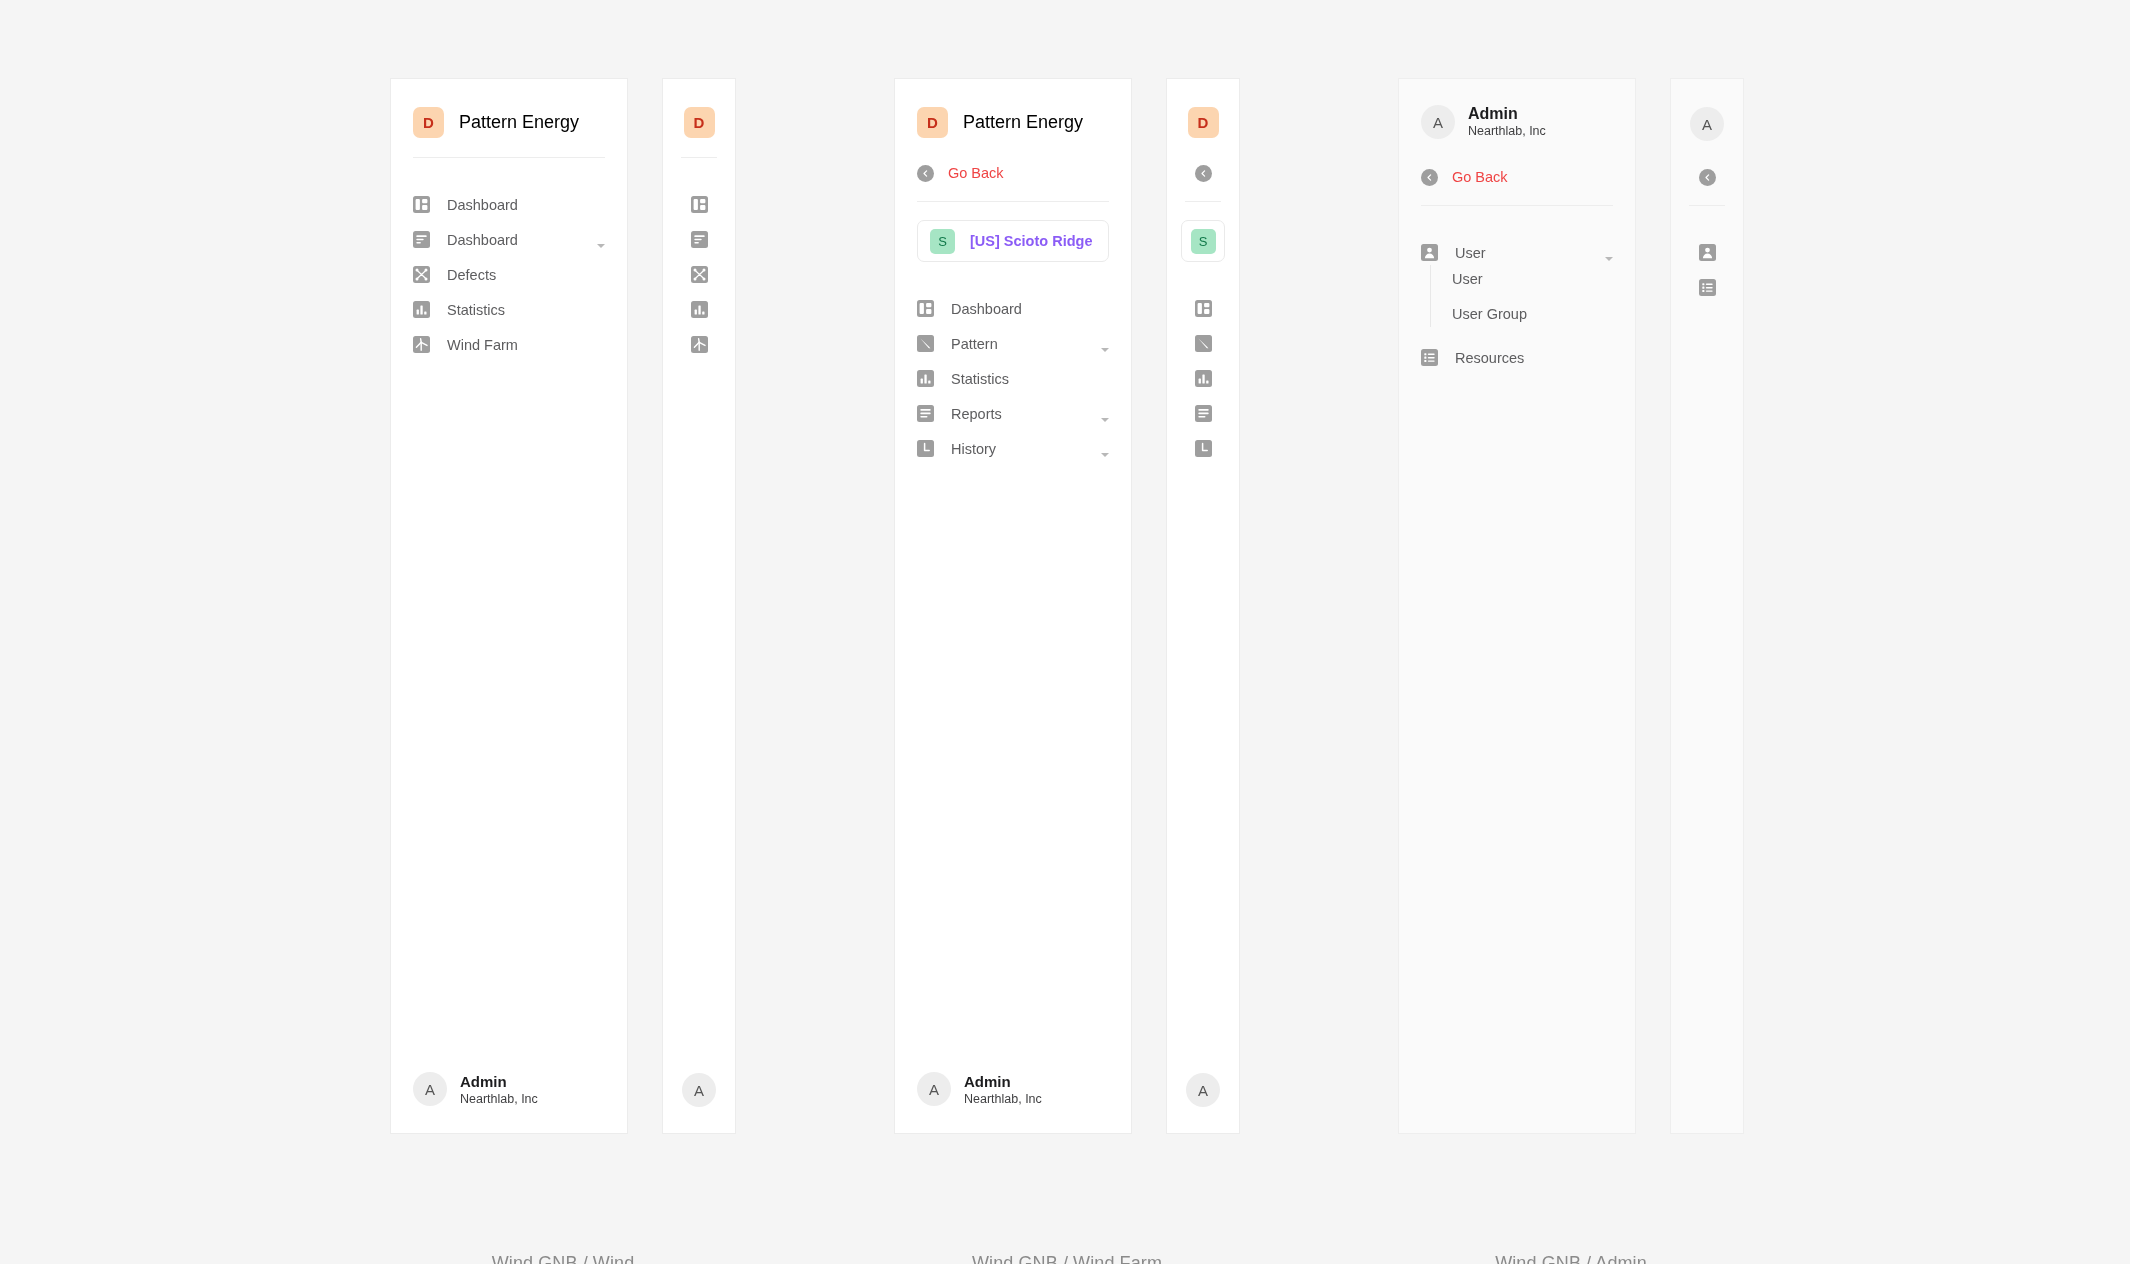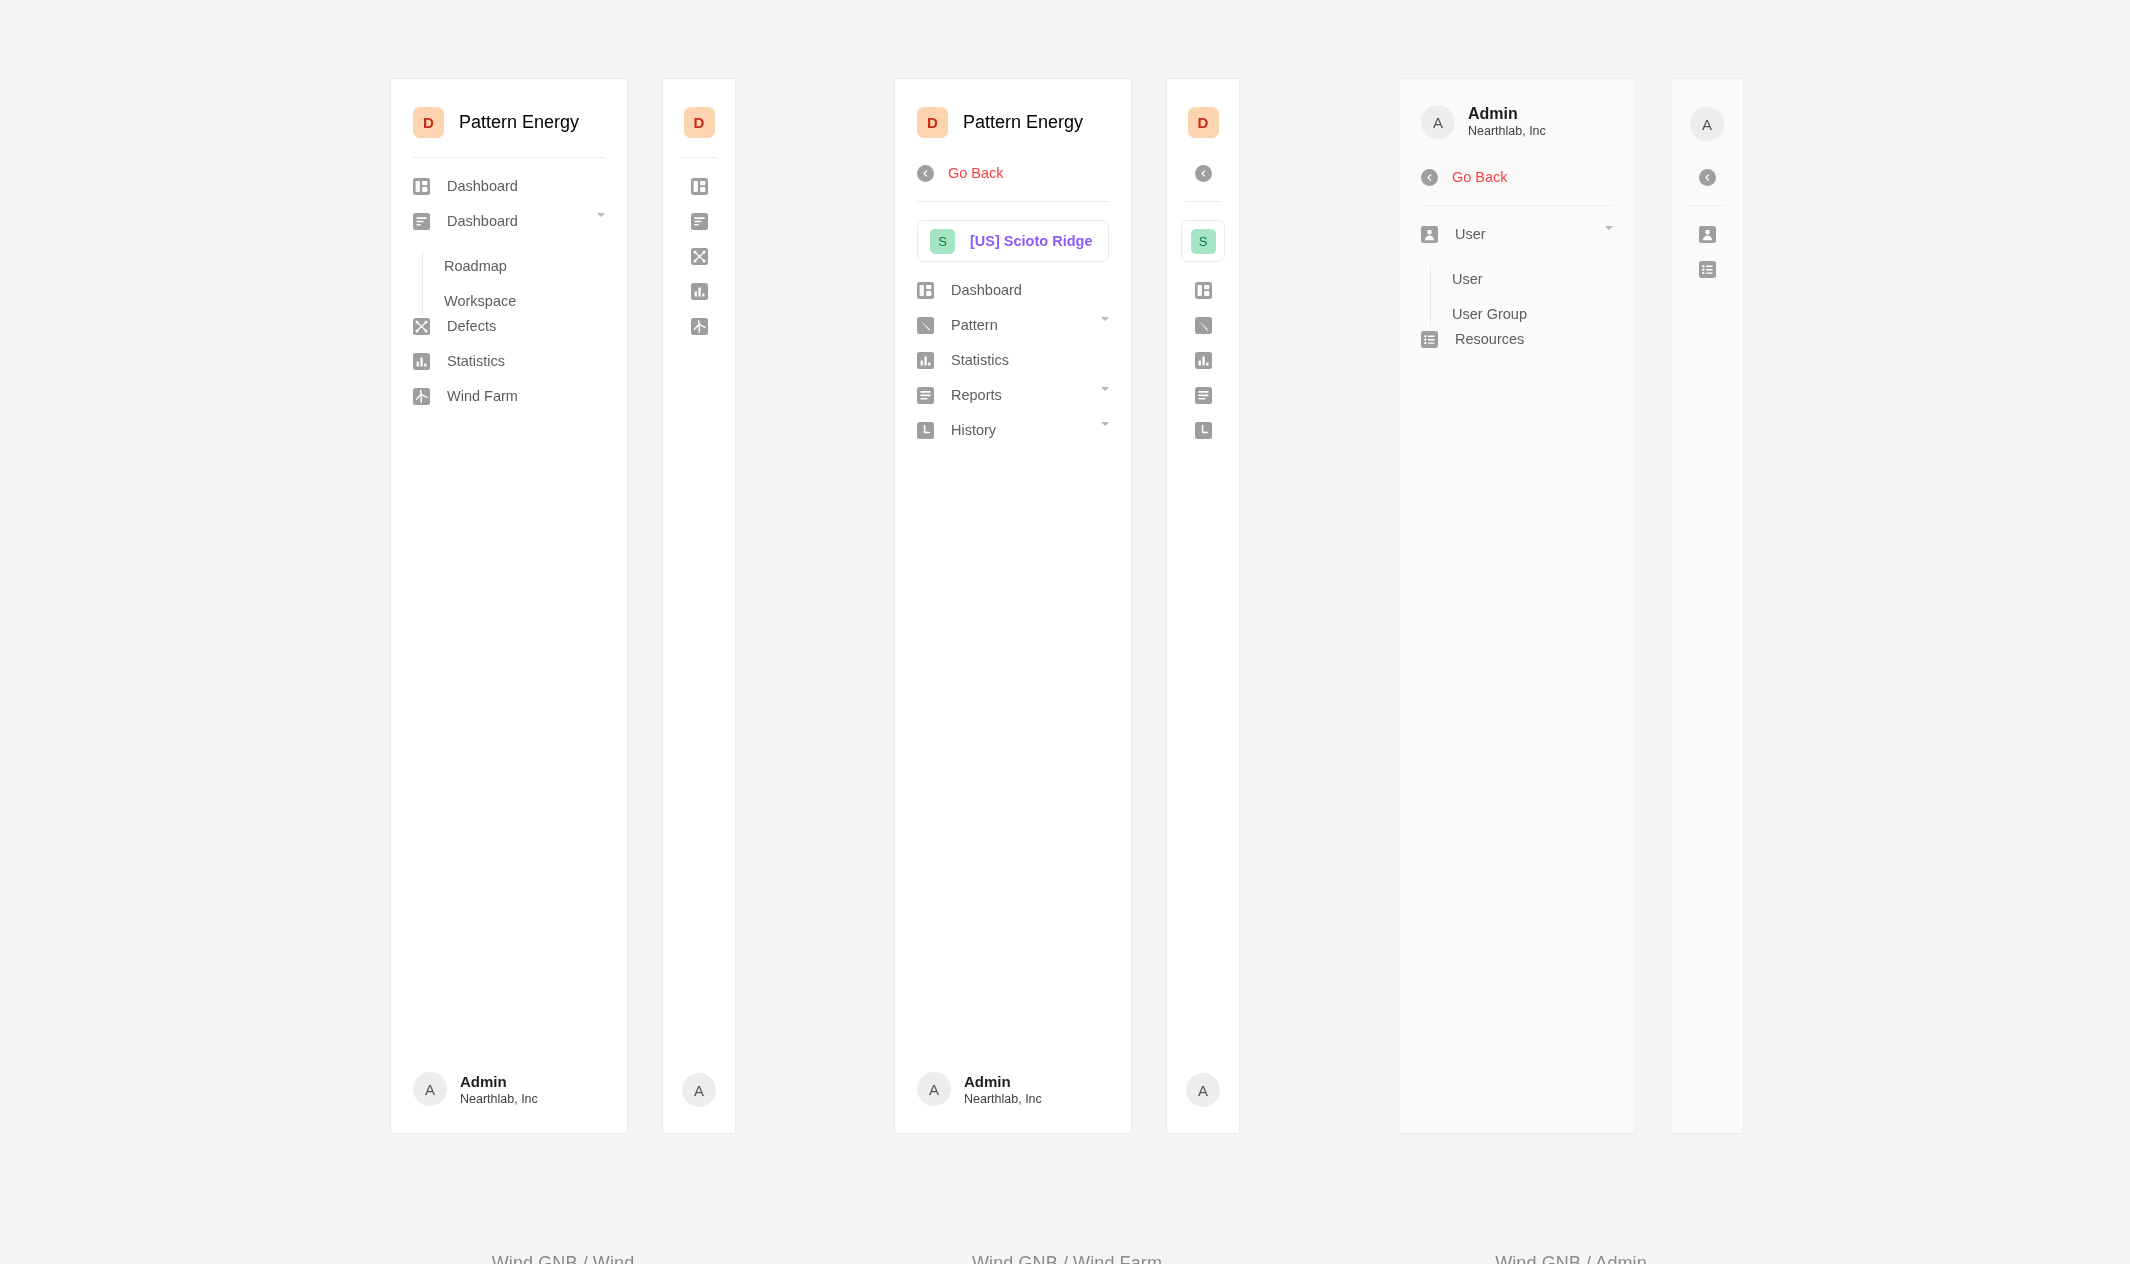--- a/index.html
+++ b/index.html
@@ -140,21 +140,21 @@
     flex: 0 0 auto;
   }
   .site-label { margin-left: 15px; font-size: 14.5px; font-weight: 600; color: #8b5cf6; white-space: nowrap; }
 
   
   .nav { margin-top: 20px; flex: 1 1 auto; }
   .panel.collapsed .nav { margin-top: 20px; }
 
   .nav-item {
     display: flex;
-    align-items: flex-start;
+    align-items: flex-end;
     height: 35px;
     padding: 0 22px;
     cursor: pointer;
     position: relative;
   }
   .panel.collapsed .nav-item { justify-content: center; padding: 0; height: 35px; }
 
   .nav-icon { width: 17px; height: 17px; flex: 0 0 auto; display:block; }
   .nav-label {
     margin-left: 17px;
@@ -234,24 +234,20 @@
           <svg class="nav-icon" viewBox="0 0 17 17">
             <rect x="0" y="0" width="17" height="17" rx="2.5" fill="#9e9e9e"></rect>
             <rect x="3.3" y="4.2" width="10.4" height="1.9" rx=".9" fill="#fff"></rect>
             <rect x="3.3" y="7.7" width="7.4" height="1.6" rx=".8" fill="#fff"></rect>
             <rect x="3.3" y="10.9" width="4.6" height="1.6" rx=".8" fill="#fff"></rect>
           </svg>
           <span class="nav-label">Dashboard</span>
           <span class="caret"></span>
         </div>
 
-        <div class="subnav">
-          <div class="subnav-item">Roadmap</div>
-          <div class="subnav-item">Workspace</div>
-        </div>
 
         <div class="nav-item">
           <svg class="nav-icon" viewBox="0 0 17 17">
             <rect x="0" y="0" width="17" height="17" rx="2.5" fill="#9e9e9e"></rect>
             <path d="M4 4.2 L8.5 8.5 L4 12.8 M13 4.2 L8.5 8.5 L13 12.8" stroke="#fff" stroke-width="1.2" fill="none" stroke-linecap="round"></path>
             <circle cx="4" cy="4" r="1.5" fill="#fff"></circle>
               <circle cx="13" cy="4" r="1.5" fill="#fff"></circle>
             <circle cx="4" cy="13" r="1.5" fill="#fff"></circle>
               <circle cx="13" cy="13" r="1.5" fill="#fff"></circle>
           </svg>

